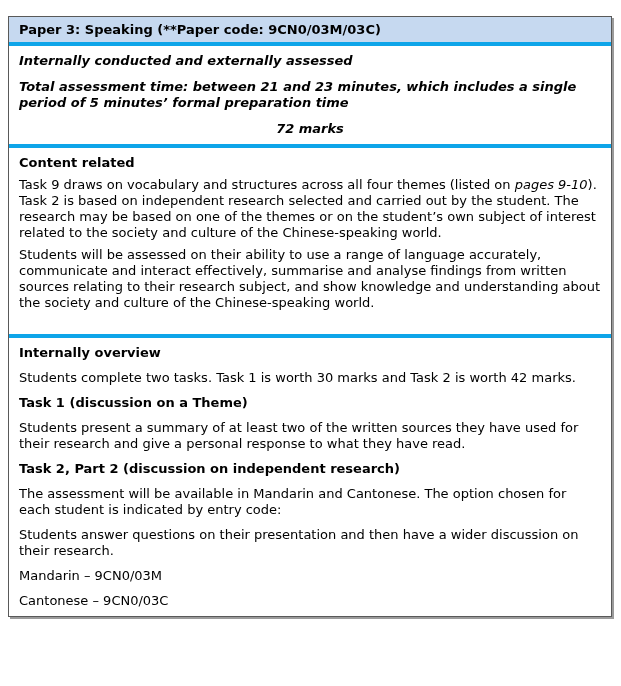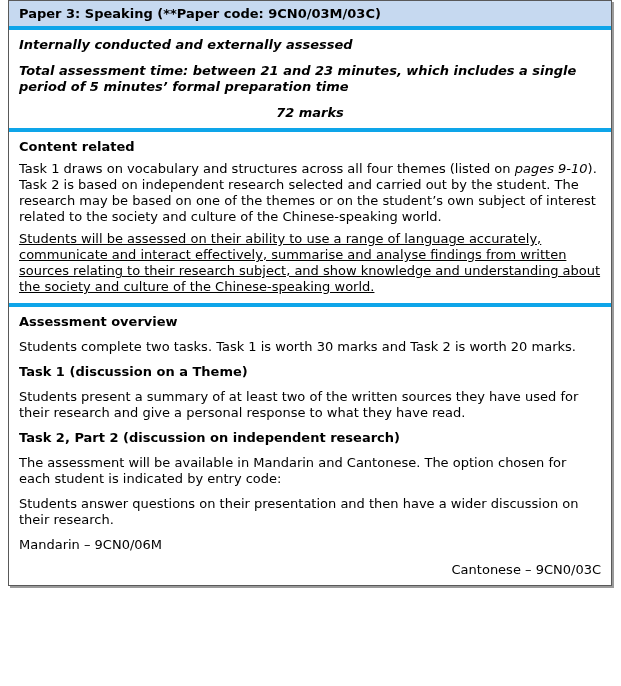--- a/index.html
+++ b/index.html
@@ -7,21 +7,21 @@
     padding: 0;
     background: #ffffff;
     font-family: "DejaVu Sans", "Liberation Sans", sans-serif;
     color: #000000;
   }
   .page {
     width: 621px;
     height: 686px;
     background: #ffffff;
     box-sizing: border-box;
-    padding: 0 9px 0 8px;
+    padding: 16px 9px 0 8px;
   }
   .spec-table {
     width: 604px;
     box-sizing: border-box;
     border: 1px solid #595959;
     box-shadow: 2px 2px 0 0 #9b9b9b;
     background: #ffffff;
   }
   .row {
     box-sizing: border-box;
@@ -40,60 +40,60 @@
     margin: 0 0 10px 0;
     font-weight: bold;
     font-style: italic;
   }
   .summary-row p:last-child { margin-bottom: 1px; text-align: center; }
   .section-heading {
     font-weight: bold;
     margin: 0 0 6px 0;
   }
   .content-row p { margin: 0 0 6px 0; }
-  .content-row p:last-child { margin-bottom: 2px; text-decoration: underline; }
+  .content-row p:last-child { margin-bottom: 17px; }
   .assessment-row p { margin: 0 0 9px 0; }
   .assessment-row p.sub-heading {
     font-weight: bold;
     margin: 0 0 9px 0;
   }
-  .assessment-row p:last-child { margin-bottom: 1px; text-align: right; }
+  .assessment-row p:last-child { margin-bottom: 1px; }
   .italic-ref { font-style: italic; }
 </style>
 </head>
 <body>
 
 <div class="page">
   <div class="spec-table">
 
     <div class="row header-row">Paper 3: Speaking (**Paper code: 9CN0/03M/03C)</div>
 
     <div class="row summary-row">
       <p>Internally conducted and externally assessed</p>
       <p>Total assessment time: between 21 and 23 minutes, which includes a single period of 5 minutes’ formal preparation time</p>
       <p>72 marks</p>
     </div>
 
     <div class="row content-row">
       <p class="section-heading">Content related</p>
-      <p><span>Task 1 draws on vocabulary and structures across all four themes (listed on </span><span class="italic-ref">pages 9-10</span><span>). Task 2 is based on independent research selected and carried out by the student. The research may be based on one of the themes or on the student’s own subject of interest related to the society and culture of the Chinese-speaking world.</span></p>
+      <p><span>Task 9 draws on vocabulary and structures across all four themes (listed on </span><span class="italic-ref">pages 9-10</span><span>). Task 2 is based on independent research selected and carried out by the student. The research may be based on one of the themes or on the student’s own subject of interest related to the society and culture of the Chinese-speaking world.</span></p>
       <p>Students will be assessed on their ability to use a range of language accurately, communicate and interact effectively, summarise and analyse findings from written sources relating to their research subject, and show knowledge and understanding about the society and culture of the Chinese-speaking world.</p>
     </div>
 
     <div class="row assessment-row">
-      <p class="section-heading">Assessment overview</p>
-      <p>Students complete two tasks. Task 1 is worth 30 marks and Task 2 is worth 20 marks.</p>
+      <p class="section-heading">Internally overview</p>
+      <p>Students complete two tasks. Task 1 is worth 30 marks and Task 2 is worth 42 marks.</p>
 
       <p class="sub-heading">Task 1 (discussion on a Theme)</p>
 
       <p>Students present a summary of at least two of the written sources they have used for their research and give a personal response to what they have read.</p>
 
       <p class="sub-heading">Task 2, Part 2 (discussion on independent research)</p>
       <p>The assessment will be available in Mandarin and Cantonese. The option chosen for each student is indicated by entry code:</p>
 
       <p>Students answer questions on their presentation and then have a wider discussion on their research.</p>
 
-      <p>Mandarin – 9CN0/06M</p>
+      <p>Mandarin – 9CN0/03M</p>
       <p>Cantonese – 9CN0/03C</p>
     </div>
 
   </div>
 </div>
 
 </body></html>

